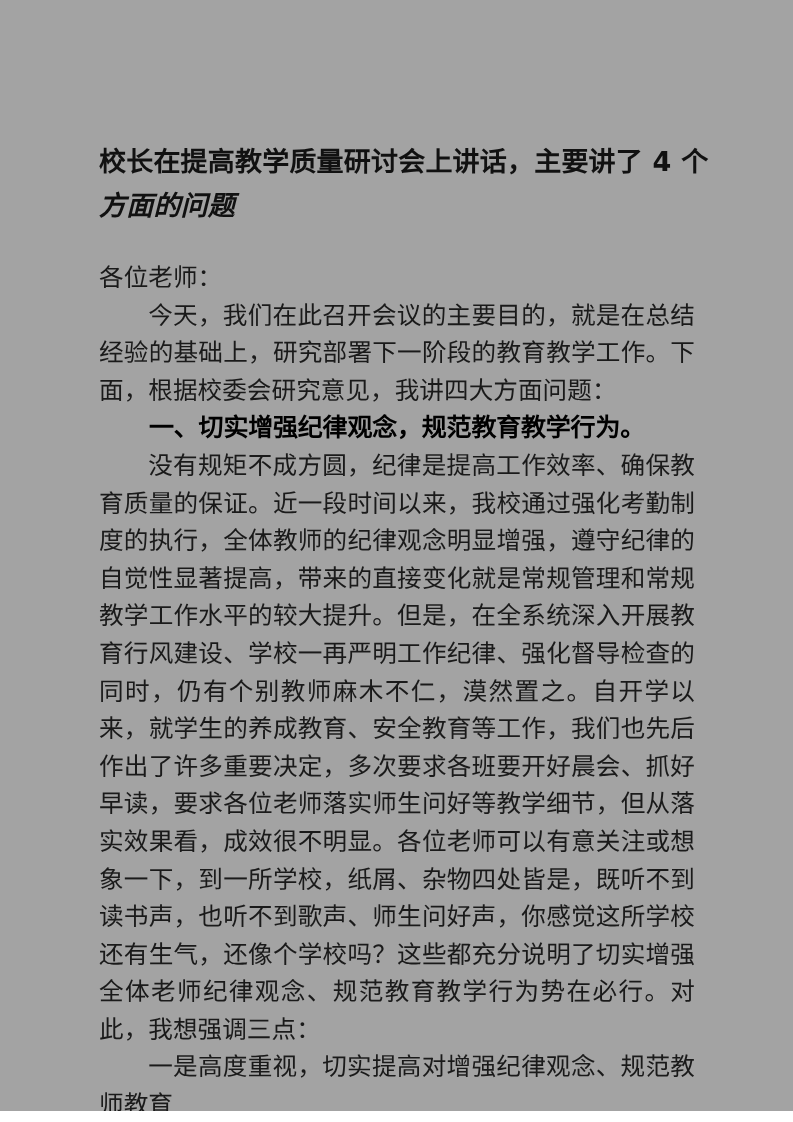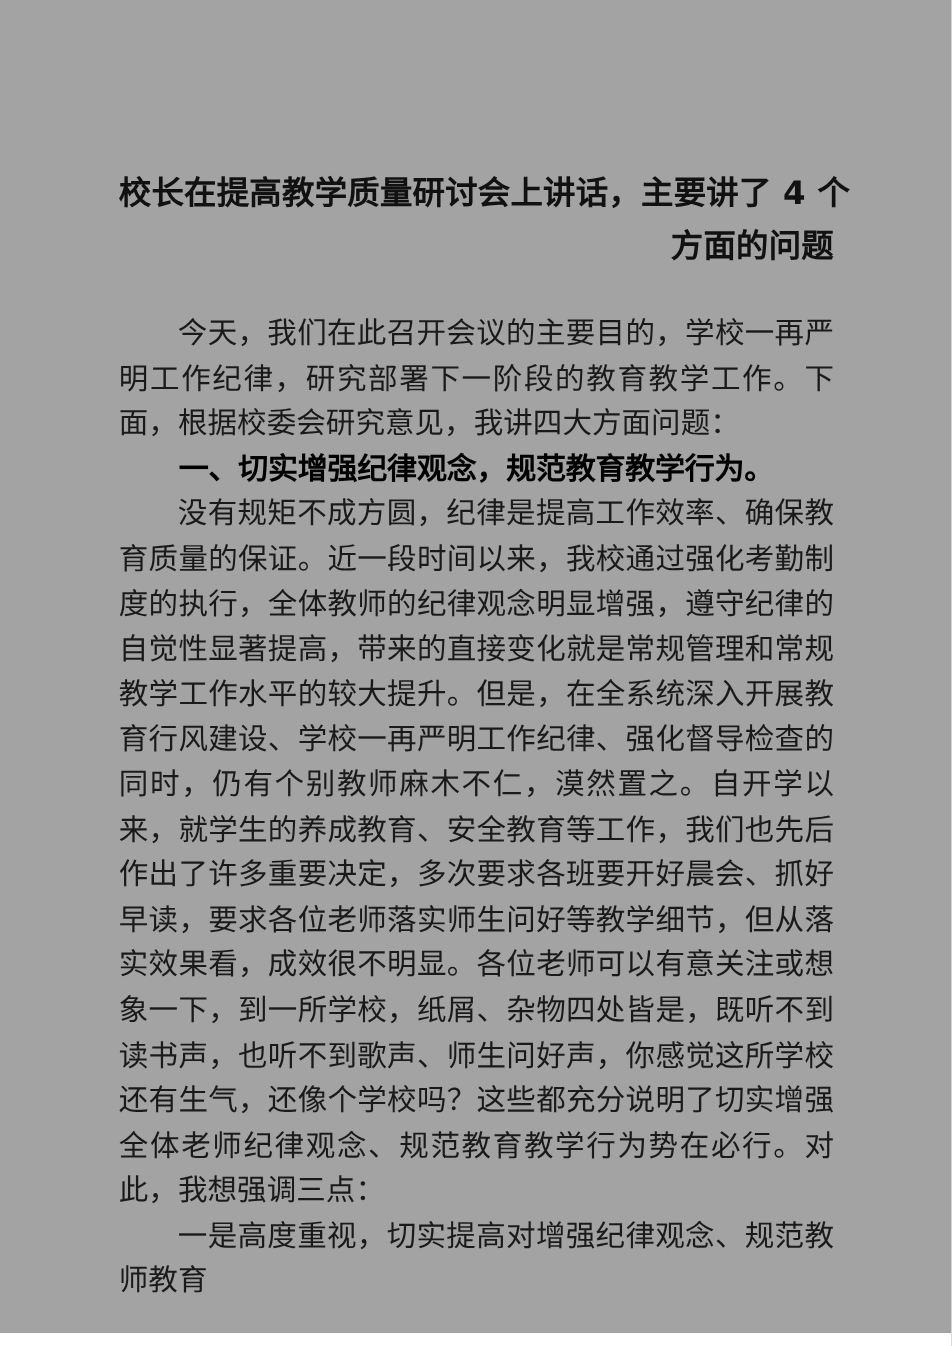--- a/index.html
+++ b/index.html
@@ -48,21 +48,22 @@
 
   .doc-title .title-line-1 {
     display: block;
     text-align: justify;
     text-align-last: justify;
     white-space: nowrap;
   }
 
   .doc-title .title-line-2 {
     display: block;
-    text-align: right;
+    text-align: left;
+    font-style: italic;
   }
 
   
   .body-block {
     margin-top: 31px;
   }
 
   p.para {
     margin: 0;
     padding: 0;
@@ -103,22 +104,23 @@
 <div class="page">
   <div class="content">
 
     <h1 class="doc-title">
       <span class="title-line-1">校长在提高教学质量研讨会上讲话，主要讲了 4 个</span>
       <span class="title-line-2">方面的问题</span>
     </h1>
 
     <div class="body-block">
 
+      <p class="para salutation">各位老师：</p>
 
-      <p class="para indent2">今天，我们在此召开会议的主要目的，学校一再严明工作纪律，研究部署下一阶段的教育教学工作。下面，根据校委会研究意见，我讲四大方面问题：</p>
+      <p class="para indent2">今天，我们在此召开会议的主要目的，就是在总结经验的基础上，研究部署下一阶段的教育教学工作。下面，根据校委会研究意见，我讲四大方面问题：</p>
 
       <p class="para section-heading">一、切实增强纪律观念，规范教育教学行为。</p>
 
       <p class="para indent2">没有规矩不成方圆，纪律是提高工作效率、确保教育质量的保证。近一段时间以来，我校通过强化考勤制度的执行，全体教师的纪律观念明显增强，遵守纪律的自觉性显著提高，带来的直接变化就是常规管理和常规教学工作水平的较大提升。但是，在全系统深入开展教育行风建设、学校一再严明工作纪律、强化督导检查的同时，仍有个别教师麻木不仁，漠然置之。自开学以来，就学生的养成教育、安全教育等工作，我们也先后作出了许多重要决定，多次要求各班要开好晨会、抓好早读，要求各位老师落实师生问好等教学细节，但从落实效果看，成效很不明显。各位老师可以有意关注或想象一下，到一所学校，纸屑、杂物四处皆是，既听不到读书声，也听不到歌声、师生问好声，你感觉这所学校还有生气，还像个学校吗？这些都充分说明了切实增强全体老师纪律观念、规范教育教学行为势在必行。对此，我想强调三点：</p>
 
       <p class="para indent2 clip-last">一是高度重视，切实提高对增强纪律观念、规范教师教育</p>
 
     </div>
   </div>
 </div>

